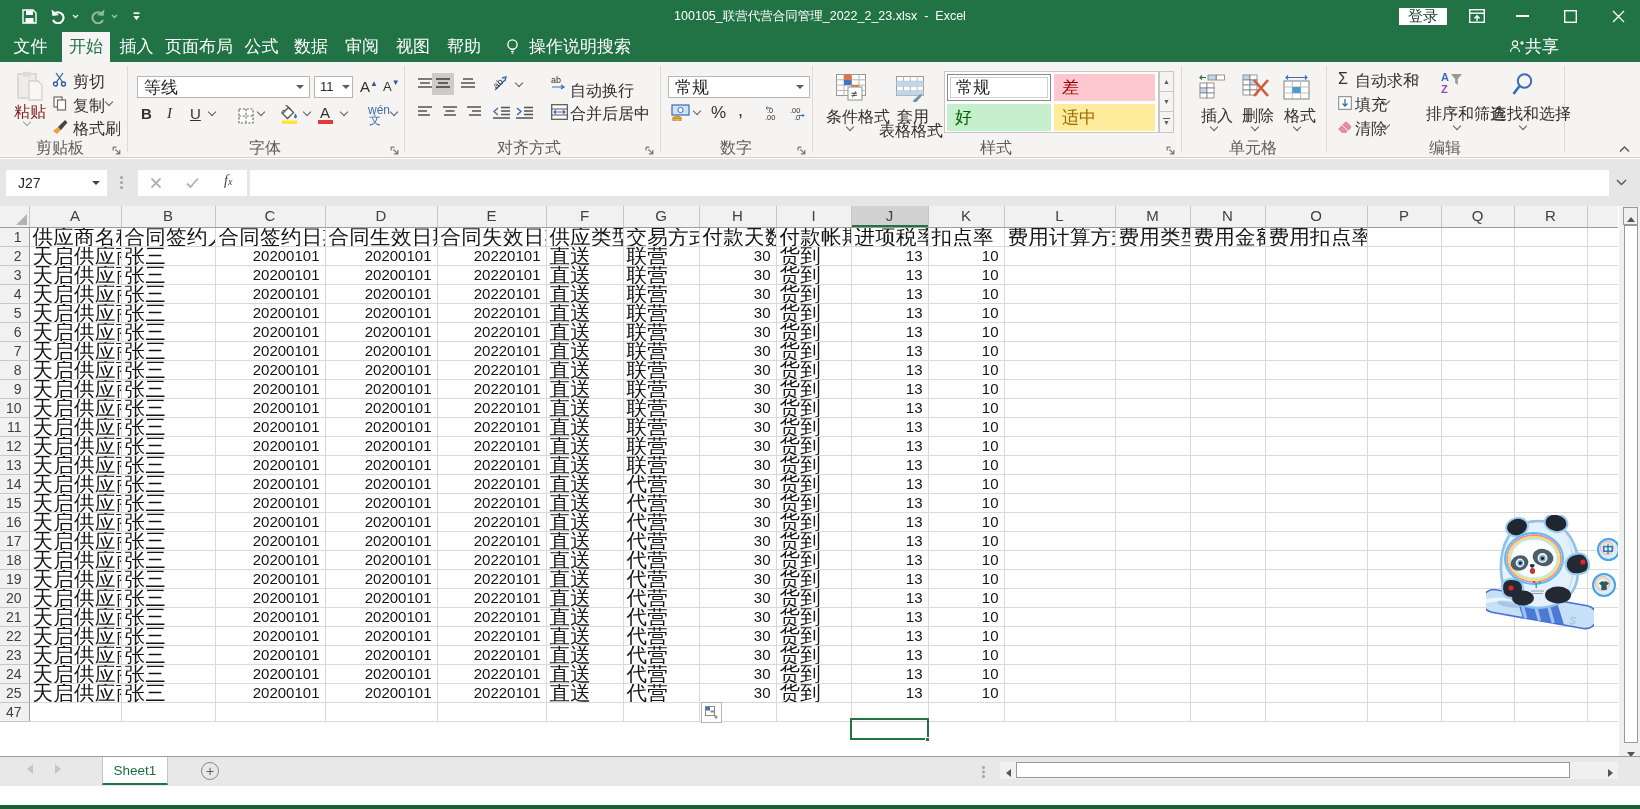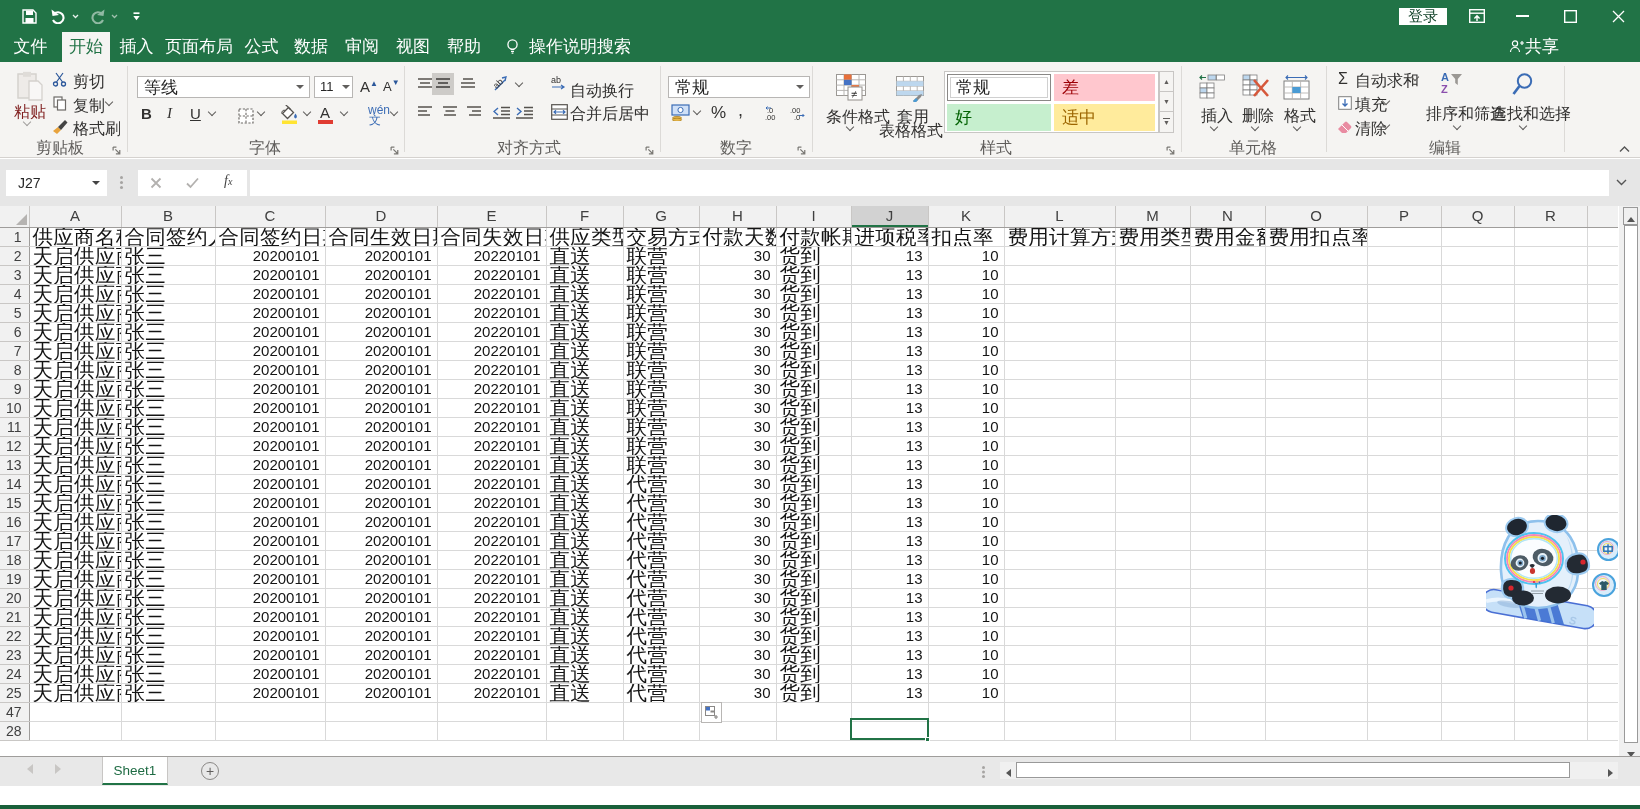--- a/index.html
+++ b/index.html
@@ -60,20 +60,21 @@
     <path d="M15.5 0.5 l-1 6.5 l-6.5 -1 z" fill="#fff"></path>
   </svg>
   <svg class="abs" style="left:111px;top:14px" width="7" height="5" viewBox="0 0 7 5">
       <path d="M1 1 L3.5 3.5 L6 1" fill="none" stroke="#9fc0ad" stroke-width="1.3"></path>
     </svg>
   <svg class="abs" style="left:133px;top:12px" width="7" height="10" viewBox="0 0 7 10">
       <path d="M0.5 1.2 h6" stroke="#fff" stroke-width="1.7"></path>
       <path d="M0.3 4 h6.4 L3.5 8.2 z" fill="#fff"></path>
     </svg>
 
+  <div class="abs" style="left:0;right:0;top:8px;text-align:center;font-size:12.5px;color:#fff">100105_联营代营合同管理_2022_2_23.xlsx&nbsp;&nbsp;-&nbsp;&nbsp;Excel</div>
 
   <div class="abs" style="left:1399px;top:8px;width:48px;height:17px;background:#fff;color:#0b3d23;font-size:15px;text-align:center;line-height:16px">登录</div>
   <svg class="abs" style="left:1469px;top:9px" width="16" height="14" viewBox="0 0 16 14">
     <rect x="0.7" y="0.7" width="14.6" height="12.6" fill="none" stroke="#fff" stroke-width="1.4"></rect>
     <line x1="0.7" y1="4.2" x2="15.3" y2="4.2" stroke="#fff" stroke-width="1.4"></line>
     <path d="M8 12 V7.2 M5.4 9.4 L8 6.8 L10.6 9.4" stroke="#fff" stroke-width="1.4" fill="none"></path>
   </svg>
   <div class="abs" style="left:1516px;top:15px;width:13px;height:1.5px;background:#fff"></div>
   <svg class="abs" style="left:1564px;top:10px" width="13" height="13" viewBox="0 0 13 13">
     <rect x="0.7" y="0.7" width="11.6" height="11.6" fill="none" stroke="#fff" stroke-width="1.4"></rect>
@@ -992,42 +993,20 @@
           <td></td>
           <td></td>
           <td></td>
           <td></td>
           <td></td>
           <td></td>
           <td></td>
           <td></td>
           <td></td>
         </tr>
-<tr>
-          <td class="rh">28</td>
-          <td></td>
-          <td></td>
-          <td></td>
-          <td></td>
-          <td></td>
-          <td></td>
-          <td></td>
-          <td></td>
-          <td></td>
-          <td></td>
-          <td></td>
-          <td></td>
-          <td></td>
-          <td></td>
-          <td></td>
-          <td></td>
-          <td></td>
-          <td></td>
-          <td></td>
-        </tr>
 </tbody>
     </table>
 
 <div class="abs" style="left:850px;top:512px;width:79px;height:22px;border:2px solid #217346"></div>
 <div class="abs" style="left:925px;top:531px;width:5px;height:5px;background:#217346;border:1px solid #fff"></div>
 
 <div class="abs" style="left:701px;top:496px;width:21px;height:21px;background:#fff;border:1px solid #b8b6b4">
 <svg style="position:absolute;left:3px;top:3px" width="14" height="14" viewBox="0 0 14 14">
   <rect x="0.5" y="0.5" width="9" height="9" fill="none" stroke="#8a8886" stroke-width="1"></rect>
   <rect x="1" y="1" width="4" height="3.5" fill="#4472c4"></rect>

